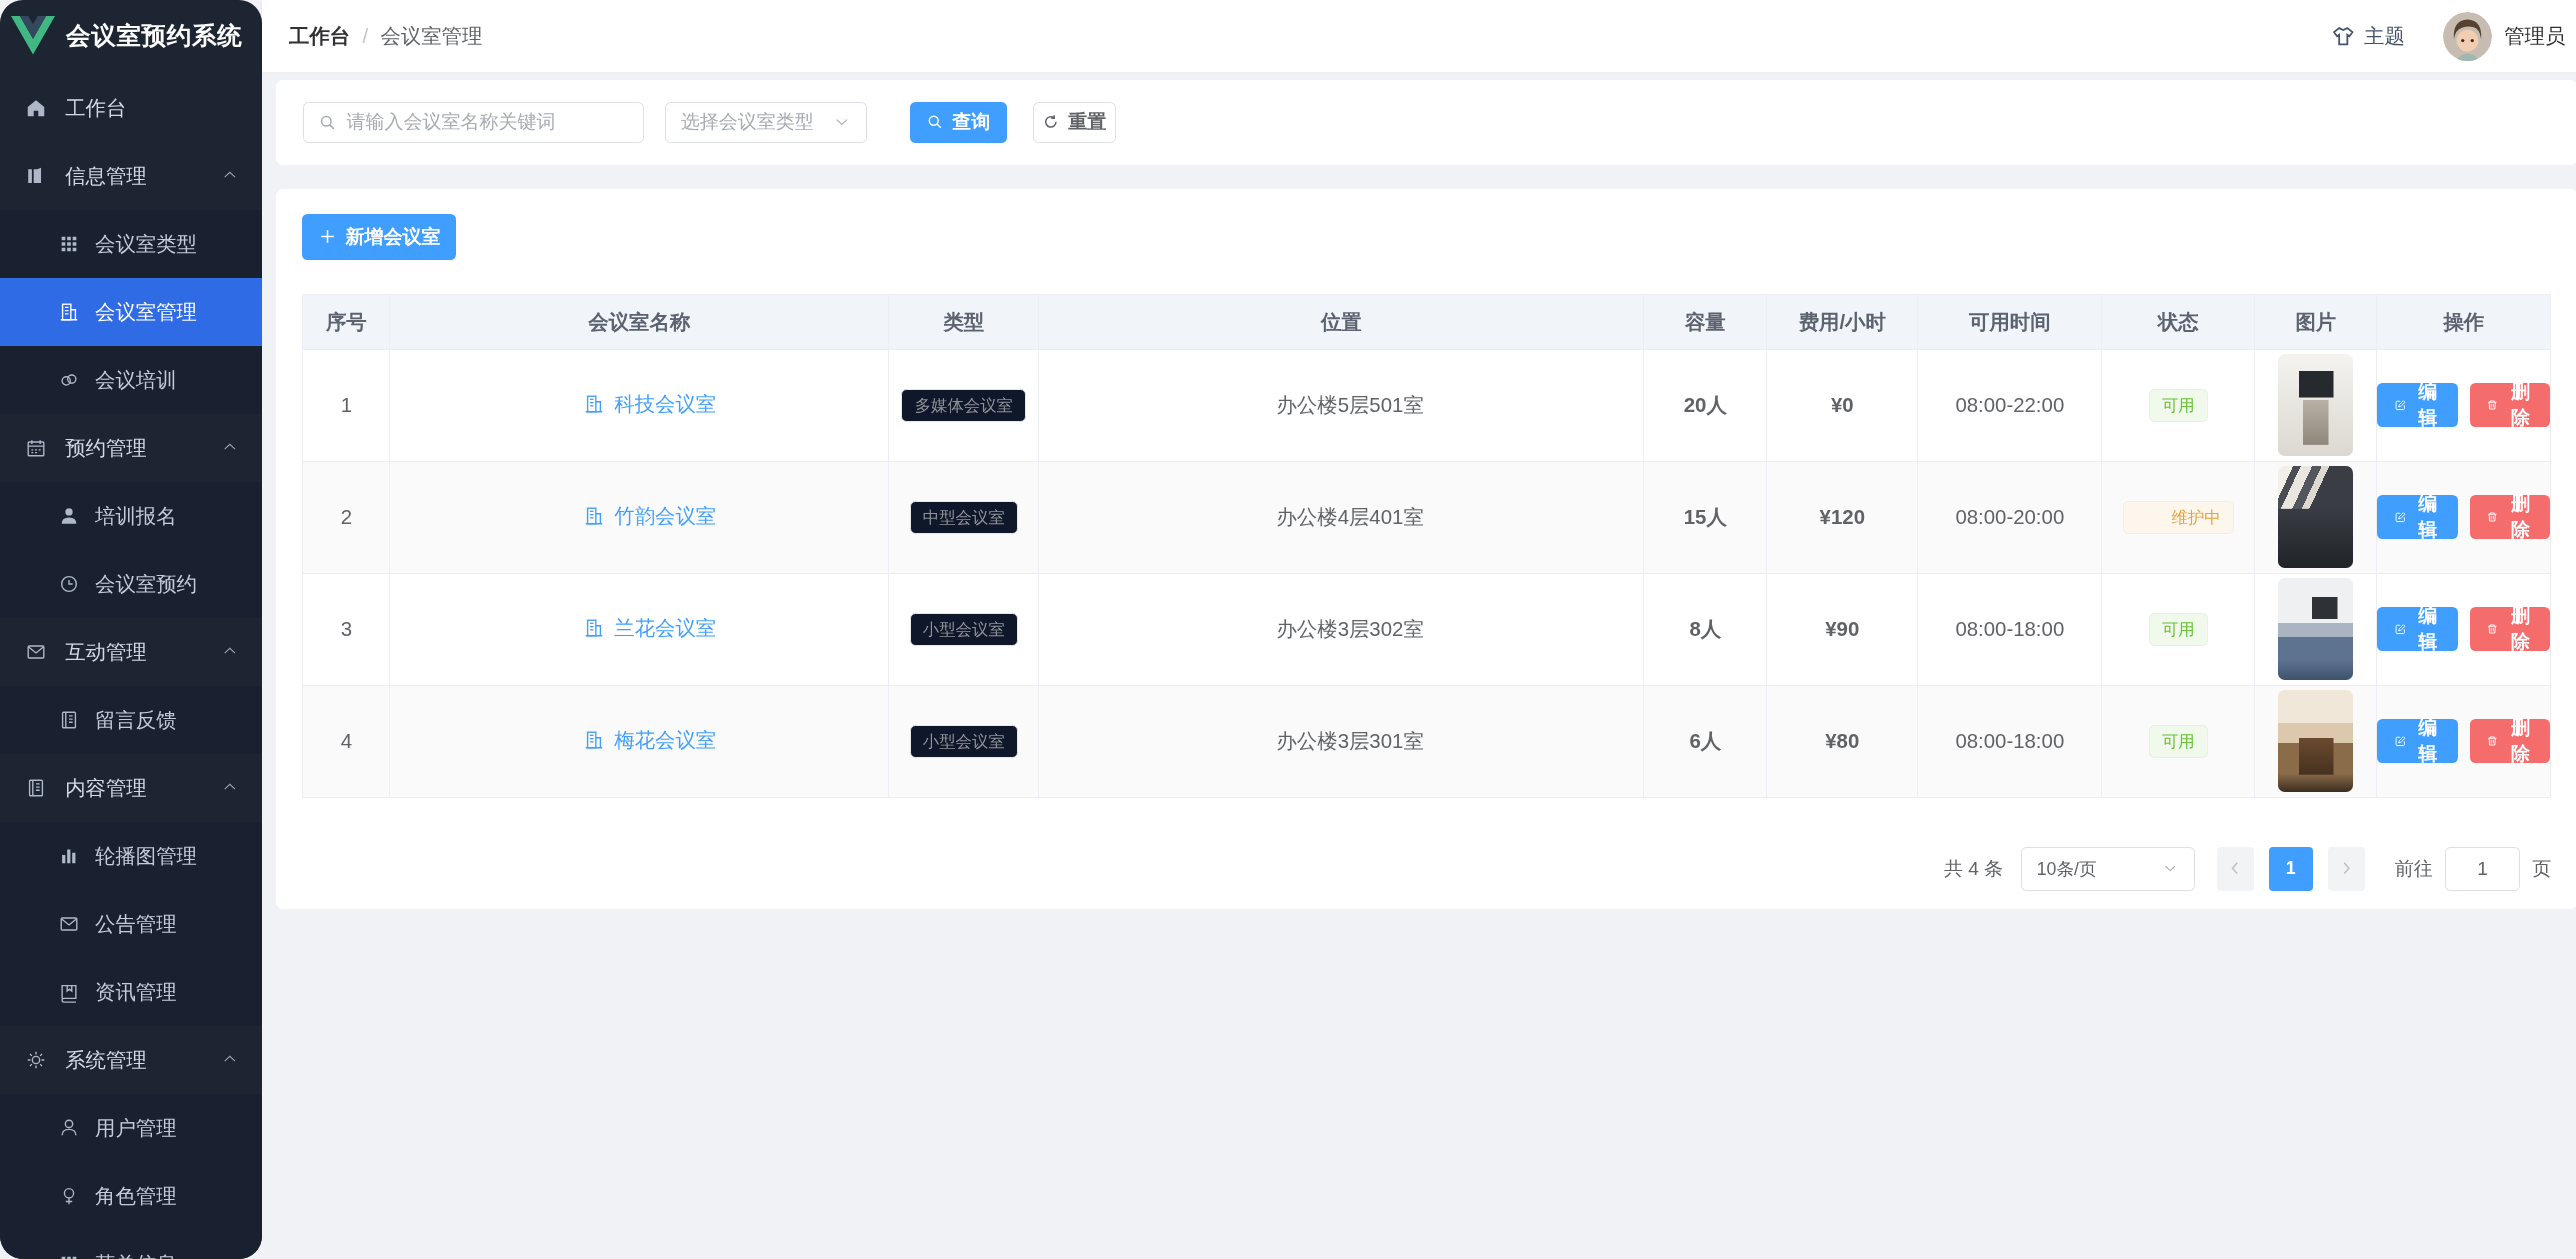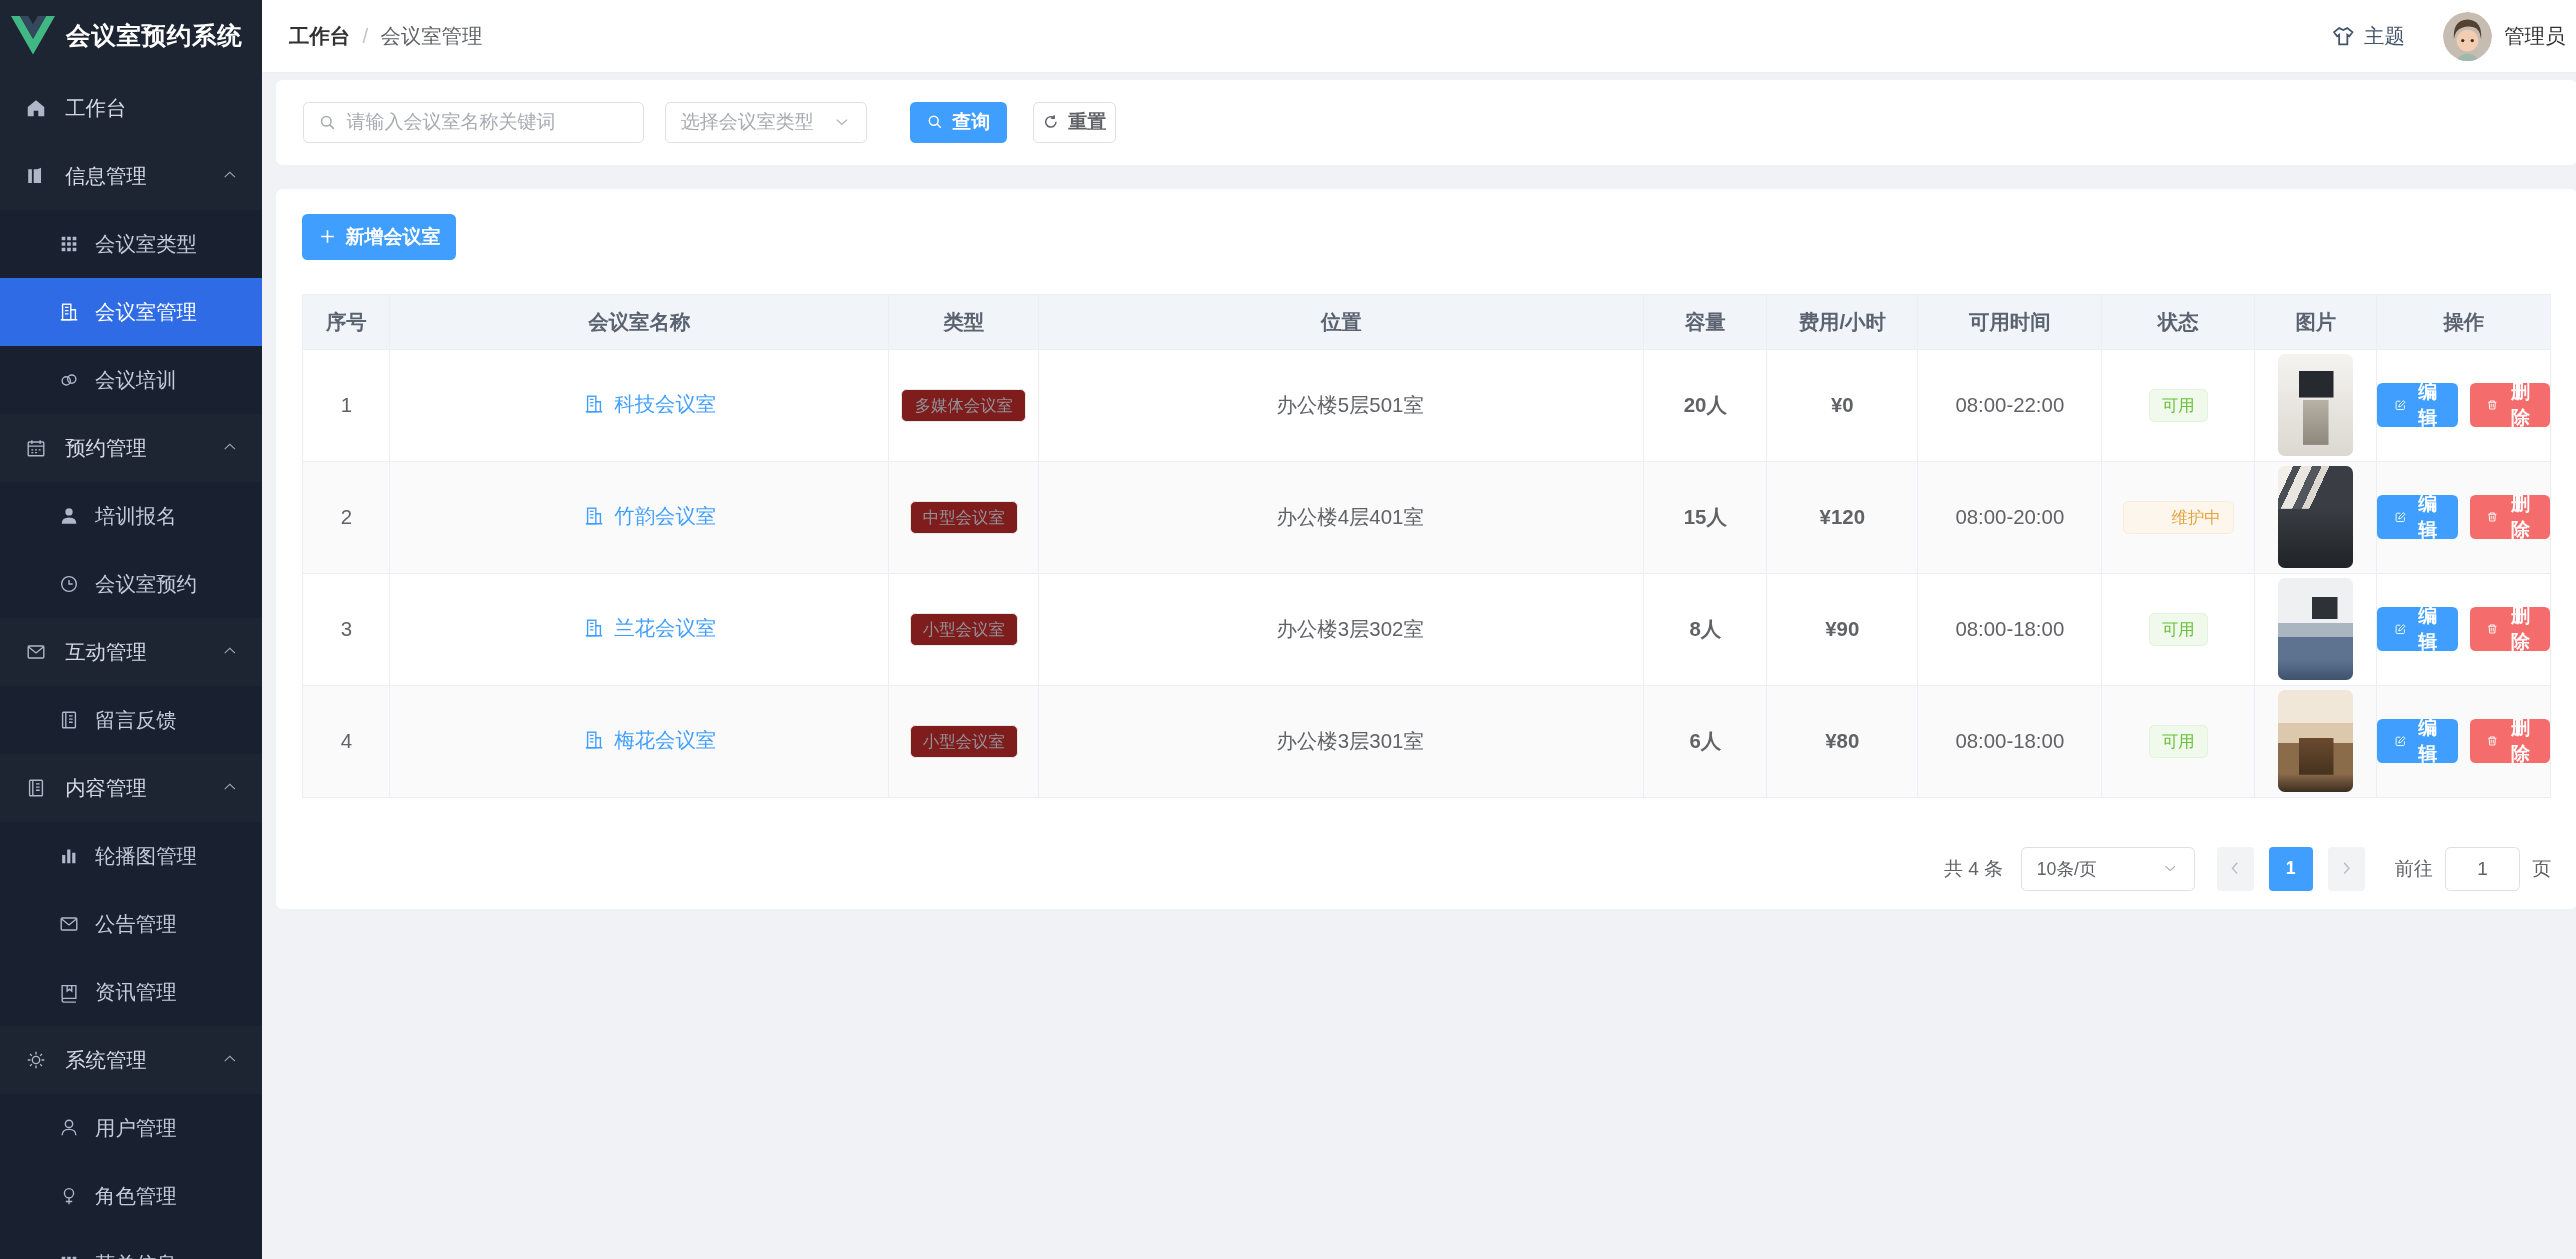--- a/index.html
+++ b/index.html
@@ -1,21 +1,21 @@
 <!DOCTYPE html>
 <html style="font-size:11px"><head>
 <meta charset="utf-8">
 <style>
   * { margin:0; padding:0; box-sizing:border-box; }
   html,body { width:2576px; height:1259px; overflow:hidden;
     font-family:"Liberation Sans","DejaVu Sans",sans-serif; background:#f0f2f5; }
   #app { display:flex; width:100%; height:100%; }
 
   
-  .sidebar { width:262px; height:100%; background:#1d2532; flex:0 0 262px; color:#c9d1de; overflow:hidden; }
+  .sidebar { width:262px; height:100%; background:#1d2532; flex:0 0 262px; color:#c9d1de; overflow:hidden;border-radius:23px; }
   .logo-row { height:71px; display:flex; align-items:center; padding-left:11px; }
   .logo-mark { width:44px; height:40px; display:block; }
   .logo-title { color:#ffffff; font-size:24.5px; font-weight:700; margin-left:11px; letter-spacing:0.7px; }
   .menu { padding-top:2.7px; }
   .mi { height:68px; display:flex; align-items:center; cursor:pointer; position:relative; }
   .mi.top { padding-left:24.5px; }
   .mi.sub { padding-left:57px; }
   .mi .ic { width:23px; height:23px; display:inline-flex; align-items:center; justify-content:center; color:#aeb8c9; }
   .mi .ic svg { width:22px; height:22px; }
   .mi .lbl { margin-left:17.7px; font-size:20.4px; color:#d3dae6; }
@@ -65,21 +65,21 @@
   table.grid { border-collapse:collapse; table-layout:fixed; width:2248px; }
   table.grid th, table.grid td { border:1.4px solid #ebeef5; }
   table.grid thead th { height:55px; background:#f1f4f9; color:#5c6370; font-size:20.4px; font-weight:700; text-align:center; }
   table.grid tbody td { height:112px; font-size:20.4px; color:#606266; text-align:center; vertical-align:middle; }
   table.grid tbody tr.striped { background:#fafafa; }
   td.cell-name { text-align:left; padding-left:20.4px; }
   td.cell-loc  { text-align:left; padding-left:17.7px; color:#4e5358; }
   .room-name { display:inline-flex; align-items:center; color:#409eff; font-weight:500; cursor:pointer; }
   .room-name svg { width:22px; height:22px; margin-right:9.5px; }
   .tag { display:inline-block; height:33px; line-height:30px; padding:0 12.3px; border-radius:5.5px; font-size:16.4px; }
-  .tag-info    { background:#7f1d1d; border:1.4px solid #e9e9eb; color:#909399; }
+  .tag-info    { background:#0f172a; border:1.4px solid #e9e9eb; color:#909399; }
   .tag-success { background:#f0f9eb; border:1.4px solid #e1f3d8; color:#67c23a; }
   .tag-warning { background:#fdf6ec; border:1.4px solid #faecd8; color:#e6a23c;padding-left:48px; }
   .cap { color:#67c23a; font-weight:700; }
   .fee { color:#e6a23c; font-weight:700; }
   .photo { width:75px; height:102px; border-radius:6.8px; margin:0 auto; }
   .photo-1 { background:
       linear-gradient(#26292e,#26292e) 50% 22%/46% 26% no-repeat,
       linear-gradient(#b7b1a6,#8e887c) 50% 80%/34% 44% no-repeat,
       linear-gradient(180deg,#f4f3f0,#dcd8d1); }
   .photo-2 { background:

